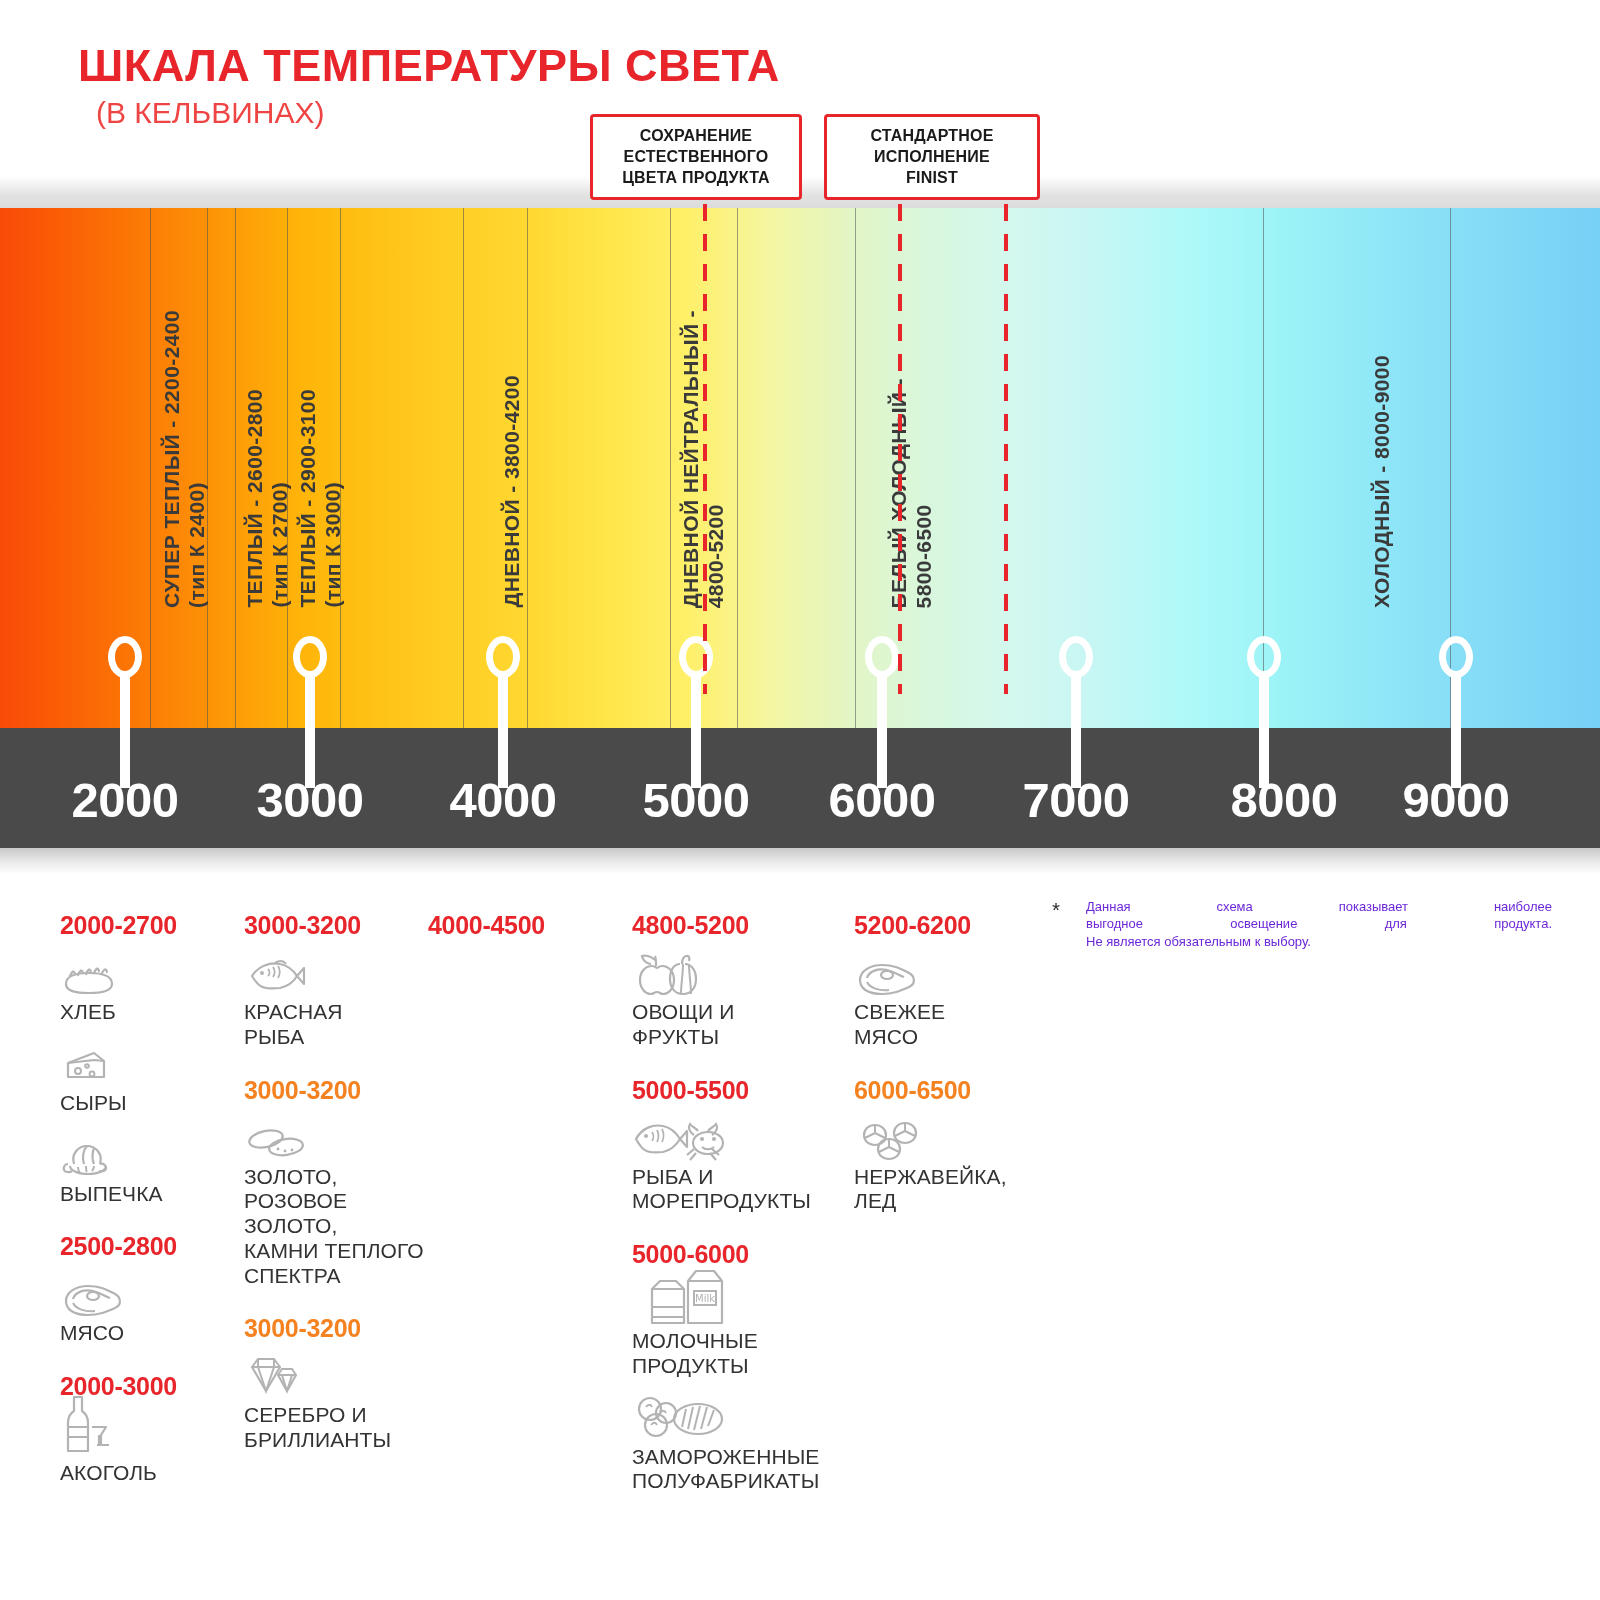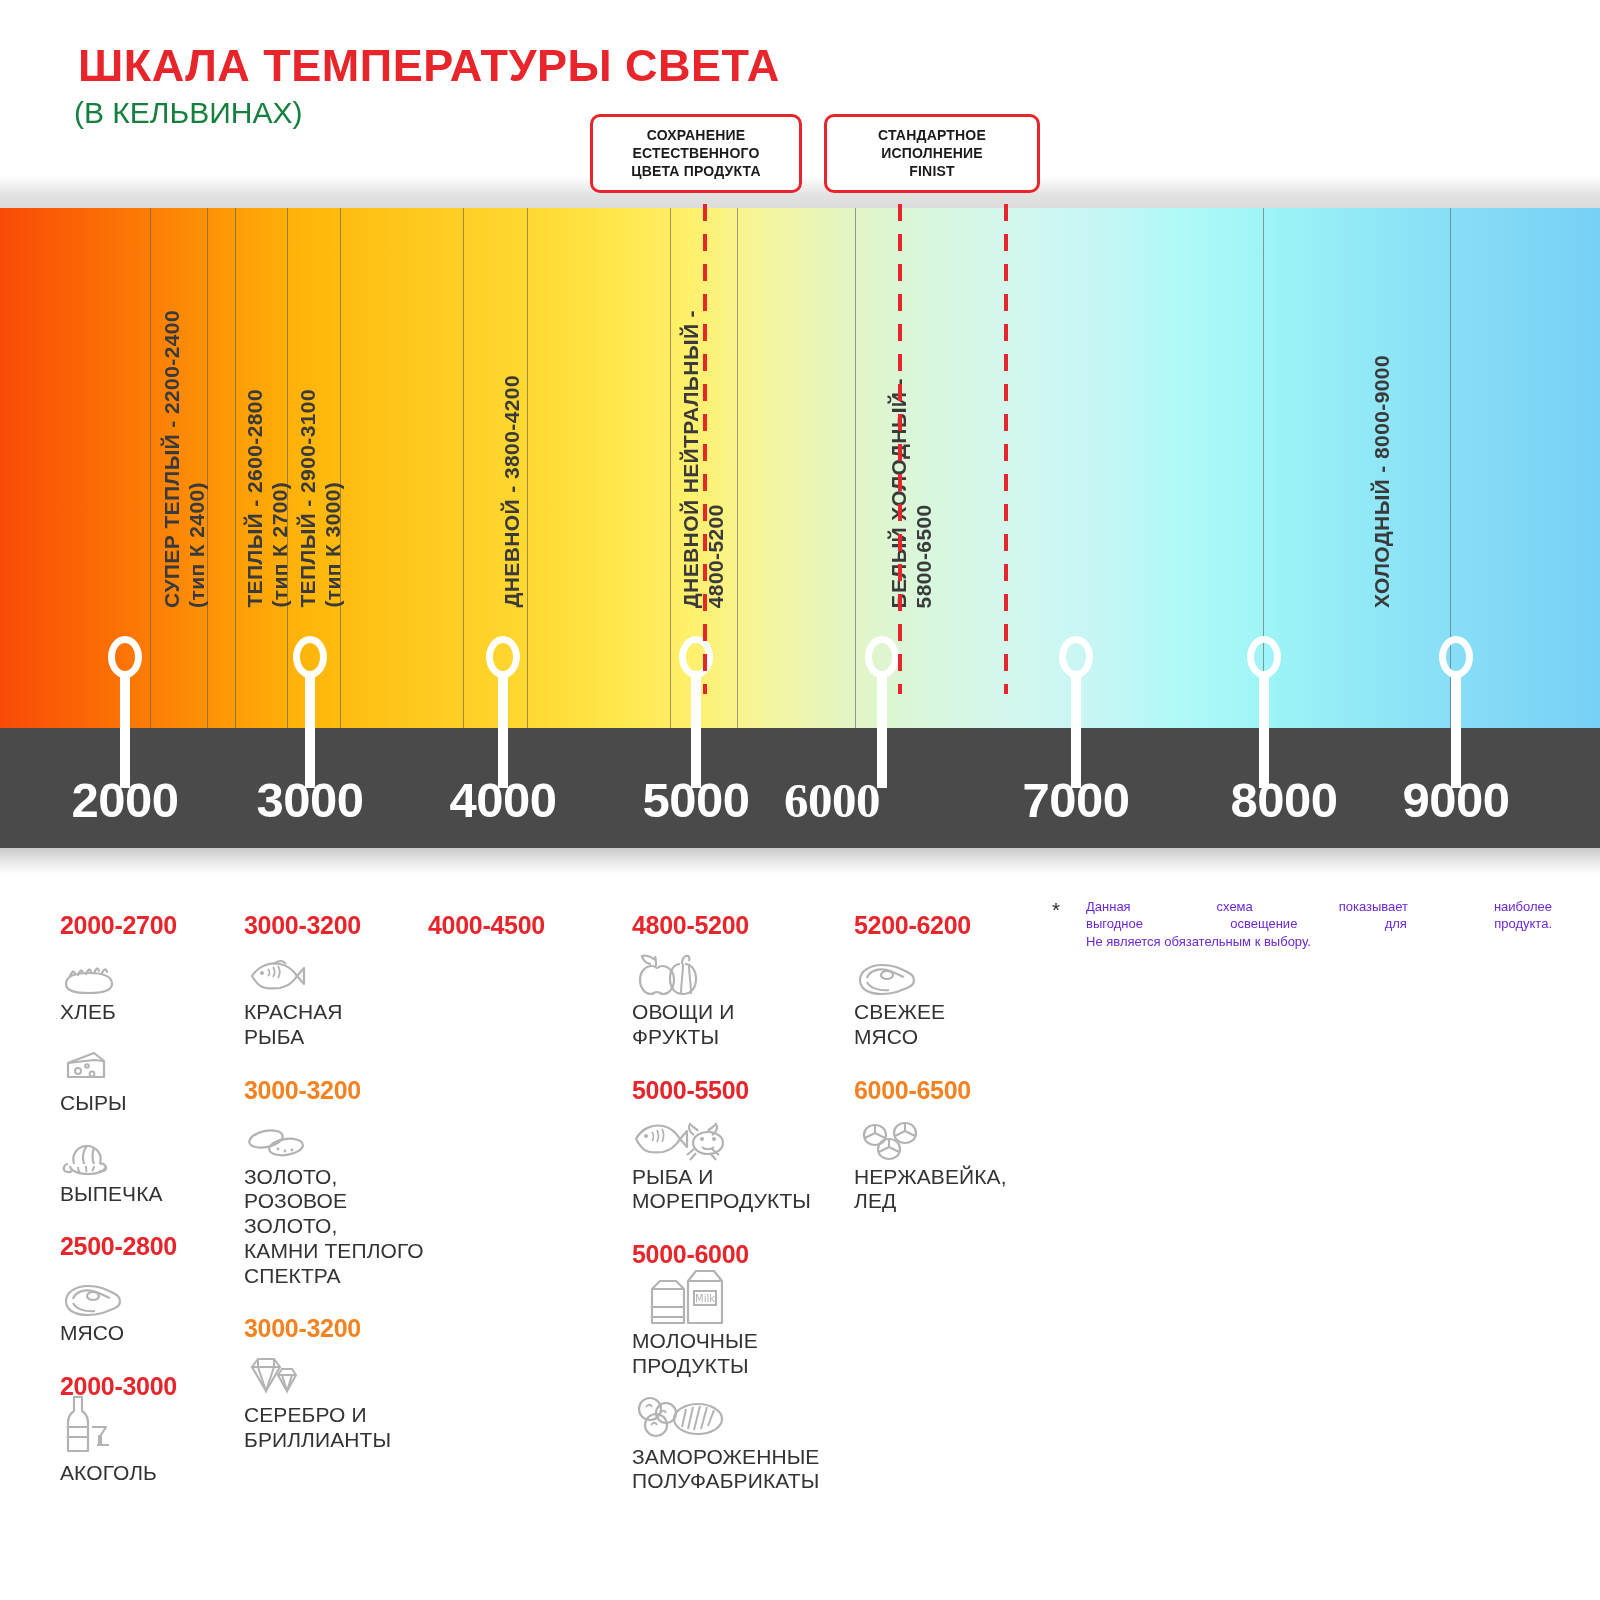--- a/index.html
+++ b/index.html
@@ -11,33 +11,33 @@
   }
   #root { position: relative; width: 1472px; height: 1600px; }
 
   
   .title {
     position: absolute; left: 78px; top: 40px;
     font-size: 45px; font-weight: bold; letter-spacing: 0.5px;
     color: #e8252a; white-space: nowrap;
   }
   .subtitle {
-    position: absolute; left: 74px; top: 96px;
-    font-size: 30px; color: #15803d; white-space: nowrap;
+    position: absolute; left: 96px; top: 96px;
+    font-size: 30px; color: #ef4444; white-space: nowrap;
   }
 
   
   .callout {
     position: absolute;
     border: 3px solid #e8252a;
-    border-radius: 10px;
+    border-radius: 4px;
     background: #ffffff;
     text-align: center;
     padding: 9px 14px;
-    font-size: 14px; font-weight: bold; line-height: 1.30;
+    font-size: 16px; font-weight: bold; line-height: 1.30;
     color: #1a1a1a; letter-spacing: 0.2px;
     z-index: 12;
   }
 
   
   .band-shadow {
     position: absolute; left: 0; top: 176px; width: 1600px; height: 32px;
     background: linear-gradient(to bottom, #ffffff 0%, #e2e2e2 60%, #dcdcdc 100%);
   }
   .band {
@@ -188,21 +188,21 @@
       <div class="tick-label" style="left: 503px;">4000</div>
       <div class="tick-wrap" style="left: 696px; top: 636px;">
         <div class="tick-stem"></div>
         <div class="tick-circle"></div>
       </div>
       <div class="tick-label" style="left: 696px;">5000</div>
       <div class="tick-wrap" style="left: 882px; top: 636px;">
         <div class="tick-stem"></div>
         <div class="tick-circle"></div>
       </div>
-      <div class="tick-label" style="left: 832px; font-family: Liberation Serif, serif;">6000</div>
+      <div class="tick-label" style="left: 882px;">6000</div>
       <div class="tick-wrap" style="left: 1076px; top: 636px;">
         <div class="tick-stem"></div>
         <div class="tick-circle"></div>
       </div>
       <div class="tick-label" style="left: 1076px;">7000</div>
       <div class="tick-wrap" style="left: 1264px; top: 636px;">
         <div class="tick-stem"></div>
         <div class="tick-circle"></div>
       </div>
       <div class="tick-label" style="left: 1264px; margin-left: 20px;">8000</div>

